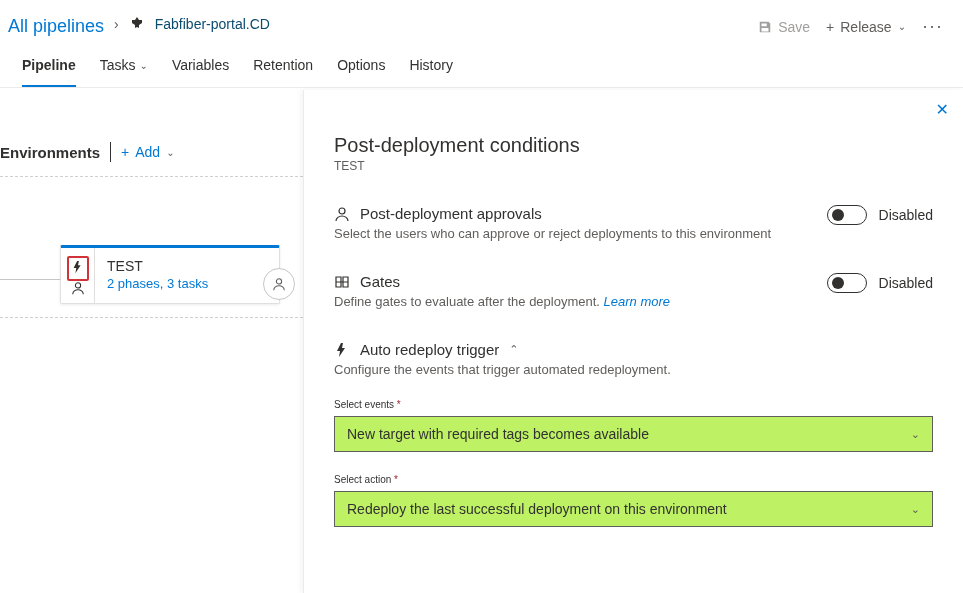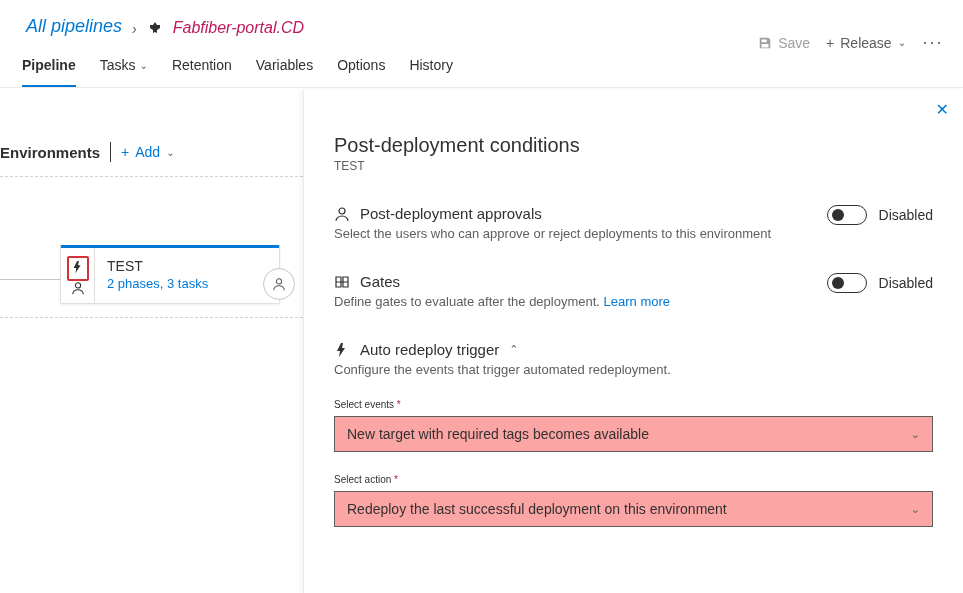--- a/index.html
+++ b/index.html
@@ -8,33 +8,32 @@
       font-size: 14px;
       color: #323130;
       background: #fff;
       width: 963px;
       height: 593px;
       overflow: hidden;
       position: relative;
     }
     .breadcrumb {
       display: flex;
-      align-items: flex-end;
-      padding: 16px 22px 10px 26px;
+      align-items: flex-start;
+      padding: 16px 22px 10px 8px;
       gap: 10px;
-      font-style: italic;
     }
     .breadcrumb-link { color: #0078d4; font-size: 18px; cursor: pointer; }
     .breadcrumb-chevron { color: #605e5c; font-size: 14px; }
     .rocket-icon { width: 16px; height: 16px; }
-    .pipeline-title { font-size: 16px; font-weight: 400; color: #be185d; }
+    .pipeline-title { font-size: 14px; font-weight: 400; color: #0c4a6e; }
     .top-actions {
       position: absolute;
       right: 20px;
-      top: 32px;
+      top: 16px;
       display: flex;
       align-items: center;
       gap: 16px;
       color: #605e5c;
     }
     .top-action { display: flex; align-items: center; gap: 6px; cursor: pointer; }
     .top-action.disabled { color: #a19f9d; }
     .more-dots { font-size: 18px; letter-spacing: 1px; cursor: pointer; }
     .tabs {
       display: flex;
@@ -145,21 +144,21 @@
     .panel-subtitle { font-size: 12px; color: #605e5c; margin-top: 2px; }
     .section {
       display: flex;
       justify-content: center;
       align-items: flex-start;
       margin-top: 32px;
     }
     .section-left { flex: 1; padding-right: 20px; }
     .section-header { display: flex; align-items: center; gap: 10px; font-size: 15px; }
     .section-desc { font-size: 13px; color: #605e5c; margin-top: 4px; }
-    .section-desc a { color: #0078d4; text-decoration: none; cursor: pointer; }
+    .section-desc a { color: #0078d4; text-decoration: none; cursor: pointer; font-style: italic; }
     .toggle-wrap {
       display: flex;
       align-items: center;
       gap: 12px;
     }
     .toggle {
       width: 40px;
       height: 20px;
       border-radius: 10px;
       background: #fff;
@@ -196,21 +195,21 @@
     .required { color: #a4262c; }
     .select-box {
       width: 100%;
       border: 1px solid #605e5c;
       padding: 9px 12px;
       font-size: 14px;
       display: flex;
       justify-content: space-between;
       align-items: center;
       cursor: pointer;
-      background: #fca5a5;
+      background: #bef264;
       text-align: center;
     }
     .select-chevron { font-size: 11px; color: #605e5c; }
     .icon-sm { width: 16px; height: 16px; flex-shrink: 0; }
     .icon-xs { width: 14px; height: 14px; flex-shrink: 0; }
   </style>
 </head>
 <body>
 
 <div class="breadcrumb">
@@ -239,24 +238,24 @@
 
 <div class="tabs">
   <div class="tab active">
       <span>Pipeline</span>
     </div>
   <div class="tab">
       <span>Tasks</span>
       <span class="tab-chevron">⌄</span>
     </div>
   <div class="tab">
+      <span>Variables</span>
+    </div>
+  <div class="tab">
       <span>Retention</span>
-    </div>
-  <div class="tab">
-      <span>Variables</span>
     </div>
   <div class="tab">
       <span>Options</span>
     </div>
   <div class="tab">
       <span>History</span>
     </div>
 </div>
 
 <div class="environments-bar">

